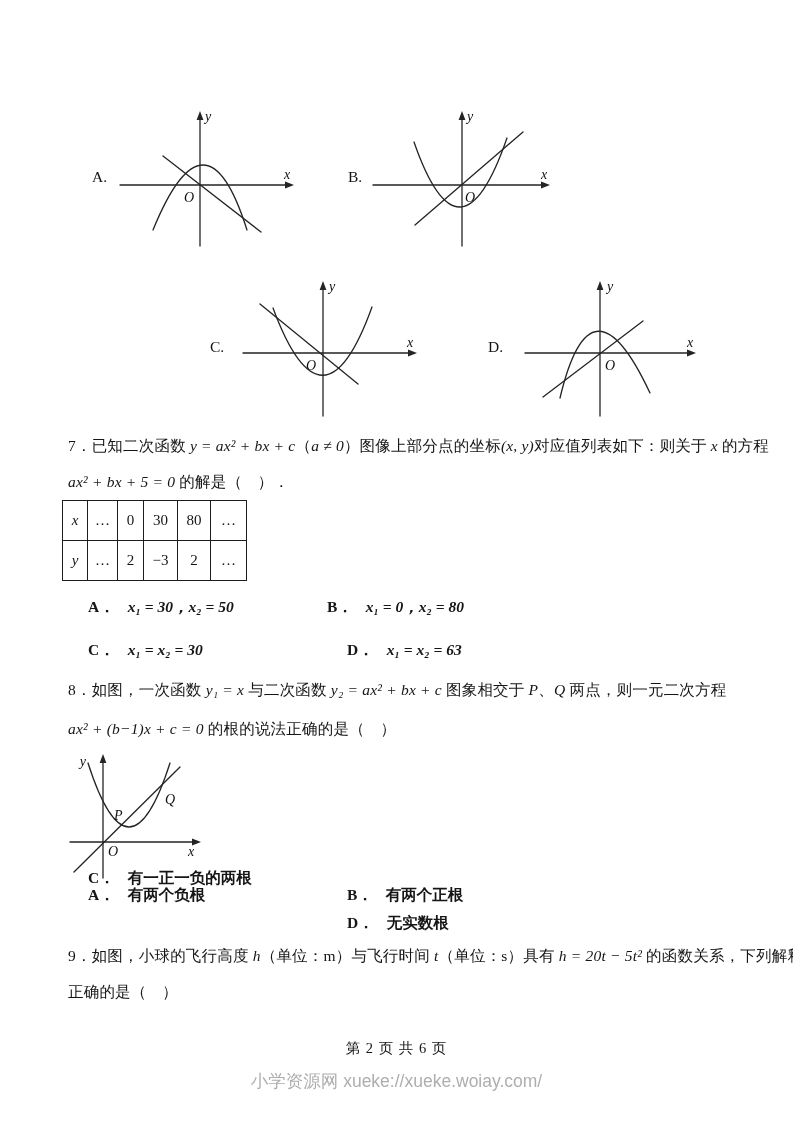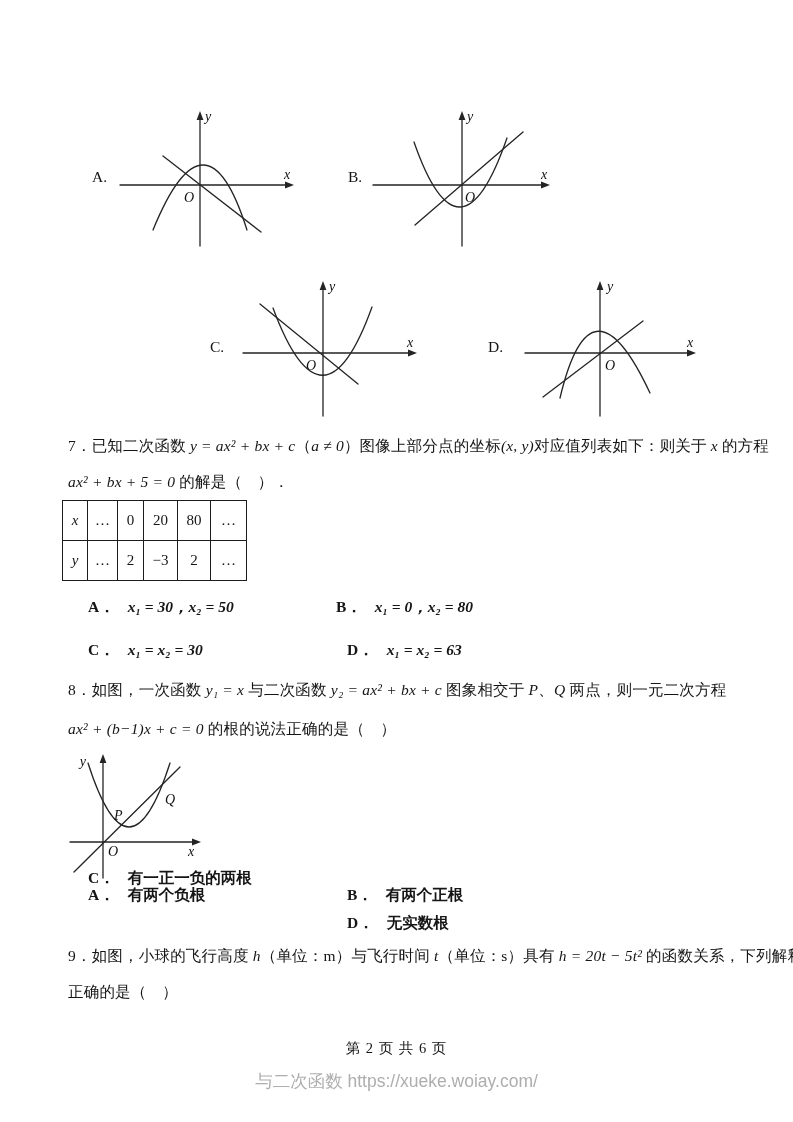--- a/index.html
+++ b/index.html
@@ -125,39 +125,39 @@
 
 <div class="line" style="left:68px;top:435px"><span class="seg-cn">7．已知二次函数 </span><span class="seg-math">y = ax² + bx + c</span><span class="seg-cn">（</span><span class="seg-math">a ≠ 0</span><span class="seg-cn">）图像上部分点的坐标</span><span class="seg-math">(x, y)</span><span class="seg-cn">对应值列表如下：则关于 </span><span class="seg-math">x</span><span class="seg-cn"> 的方程</span></div>
 <div class="line" style="left:68px;top:471px"><span class="seg-math">ax² + bx + 5 = 0</span><span class="seg-cn"> 的解是（　）．</span></div>
 
 <table class="values">
   <tbody>
       <tr>
     <td class="c0 math">x</td>
     <td class="c1">…</td>
     <td class="c2">0</td>
-    <td class="c3">20</td>
+    <td class="c3">30</td>
     <td class="c4">80</td>
     <td class="c5">…</td>
   </tr>
   <tr>
     <td class="c0 math">y</td>
     <td class="c1">…</td>
     <td class="c2">2</td>
     <td class="c3">−3</td>
     <td class="c4">2</td>
     <td class="c5">…</td>
   </tr>
 </tbody>
   </table>
 
 <div class="opt" style="left:88px;top:597px">
   <span class="opt-label">A．</span><span class="opt-math">x₁ = 30，x₂ = 50</span>
 </div>
-<div class="opt" style="left:336px;top:597px">
+<div class="opt" style="left:327px;top:597px">
   <span class="opt-label">B．</span><span class="opt-math">x₁ = 0，x₂ = 80</span>
 </div>
 <div class="opt" style="left:88px;top:640px">
   <span class="opt-label">C．</span><span class="opt-math">x₁ = x₂ = 30</span>
 </div>
 <div class="opt" style="left:347px;top:640px">
   <span class="opt-label">D．</span><span class="opt-math">x₁ = x₂ = 63</span>
 </div>
 
 <div class="line" style="left:68px;top:679px"><span class="seg-cn">8．如图，一次函数 </span><span class="seg-math">y₁ = x</span><span class="seg-cn"> 与二次函数 </span><span class="seg-math">y₂ = ax² + bx + c</span><span class="seg-cn"> 图象相交于 </span><span class="seg-math">P</span><span class="seg-cn">、</span><span class="seg-math">Q</span><span class="seg-cn"> 两点，则一元二次方程</span></div>
@@ -187,13 +187,13 @@
   <span class="opt-label">C．</span><span class="opt-cn">有一正一负的两根</span>
 </div>
 <div class="opt" style="left:347px;top:913px">
   <span class="opt-label">D．</span><span class="opt-cn">无实数根</span>
 </div>
 
 <div class="line" style="left:68px;top:945px"><span class="seg-cn">9．如图，小球的飞行高度 </span><span class="seg-math">h</span><span class="seg-cn">（单位：m）与飞行时间 </span><span class="seg-math">t</span><span class="seg-cn">（单位：s）具有 </span><span class="seg-math">h = 20t − 5t²</span><span class="seg-cn"> 的函数关系，下列解释</span></div>
 <div class="line" style="left:68px;top:981px"><span class="seg-cn">正确的是（　）</span></div>
 
 <div class="footer">第 2 页 共 6 页</div>
-<div class="watermark">与二次函数 https://xueke.woiay.com/</div>
+<div class="watermark">小学资源网 xueke://xueke.woiay.com/</div>
 
 </body></html>

